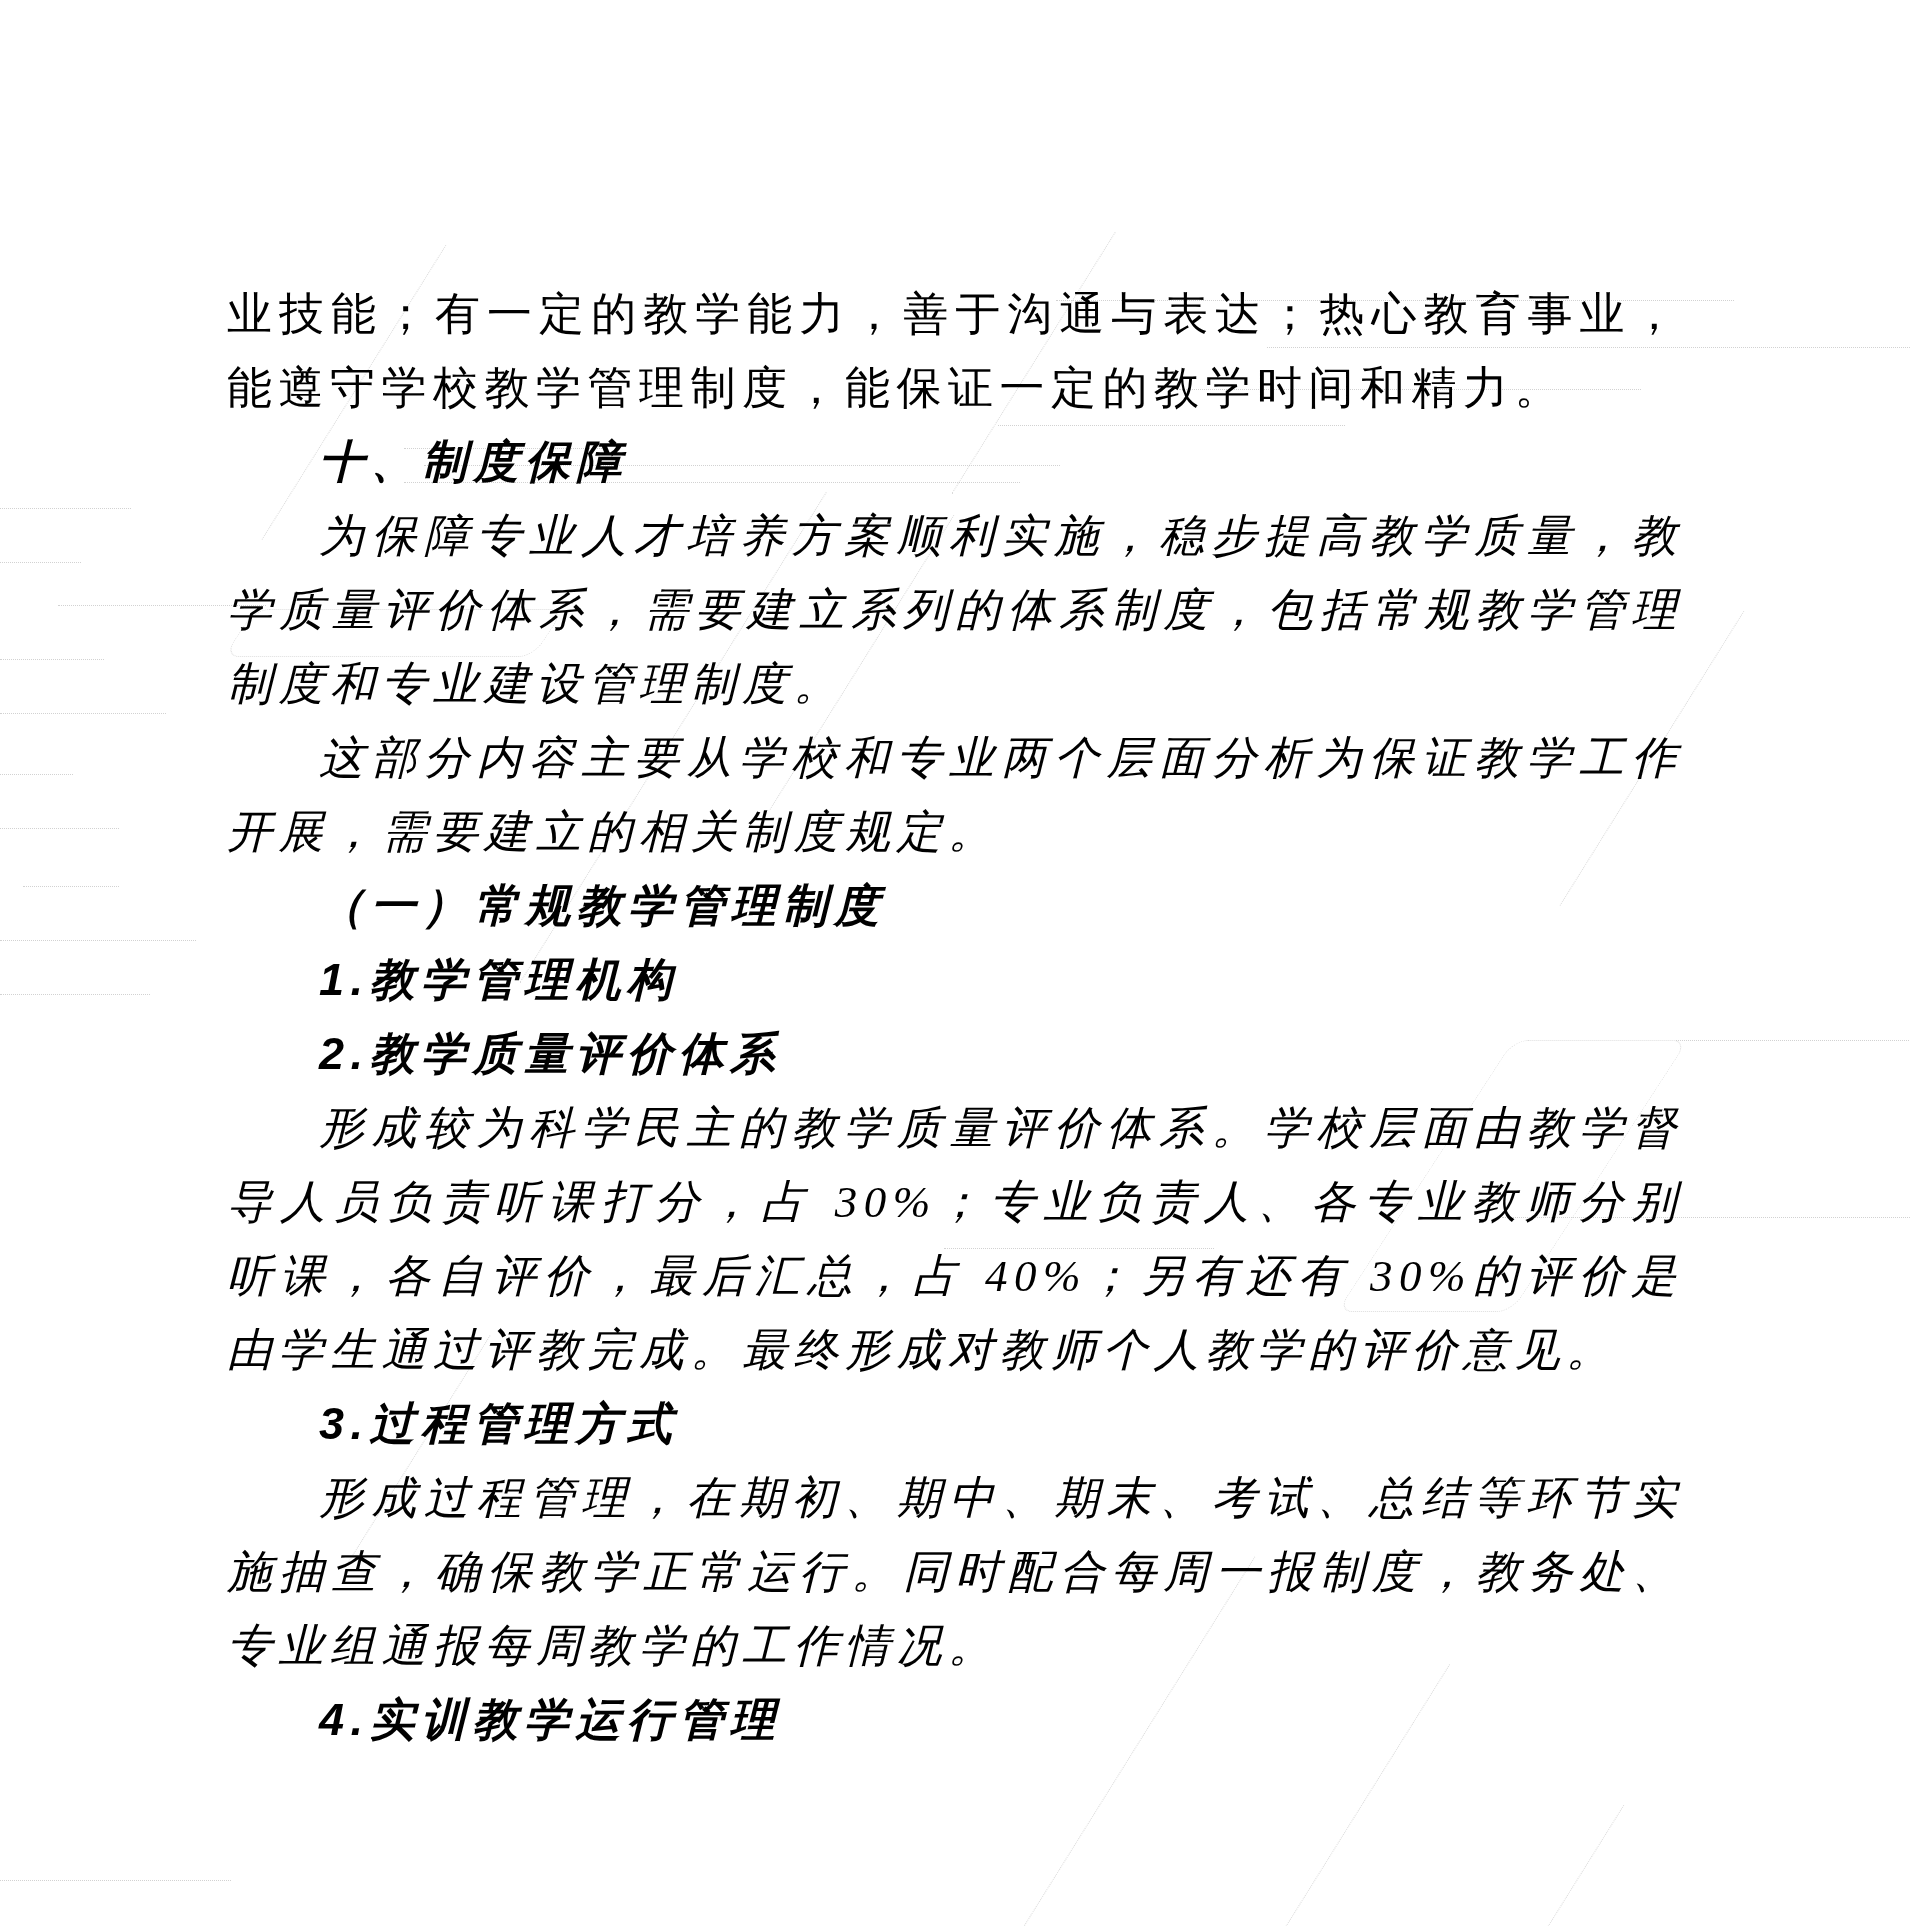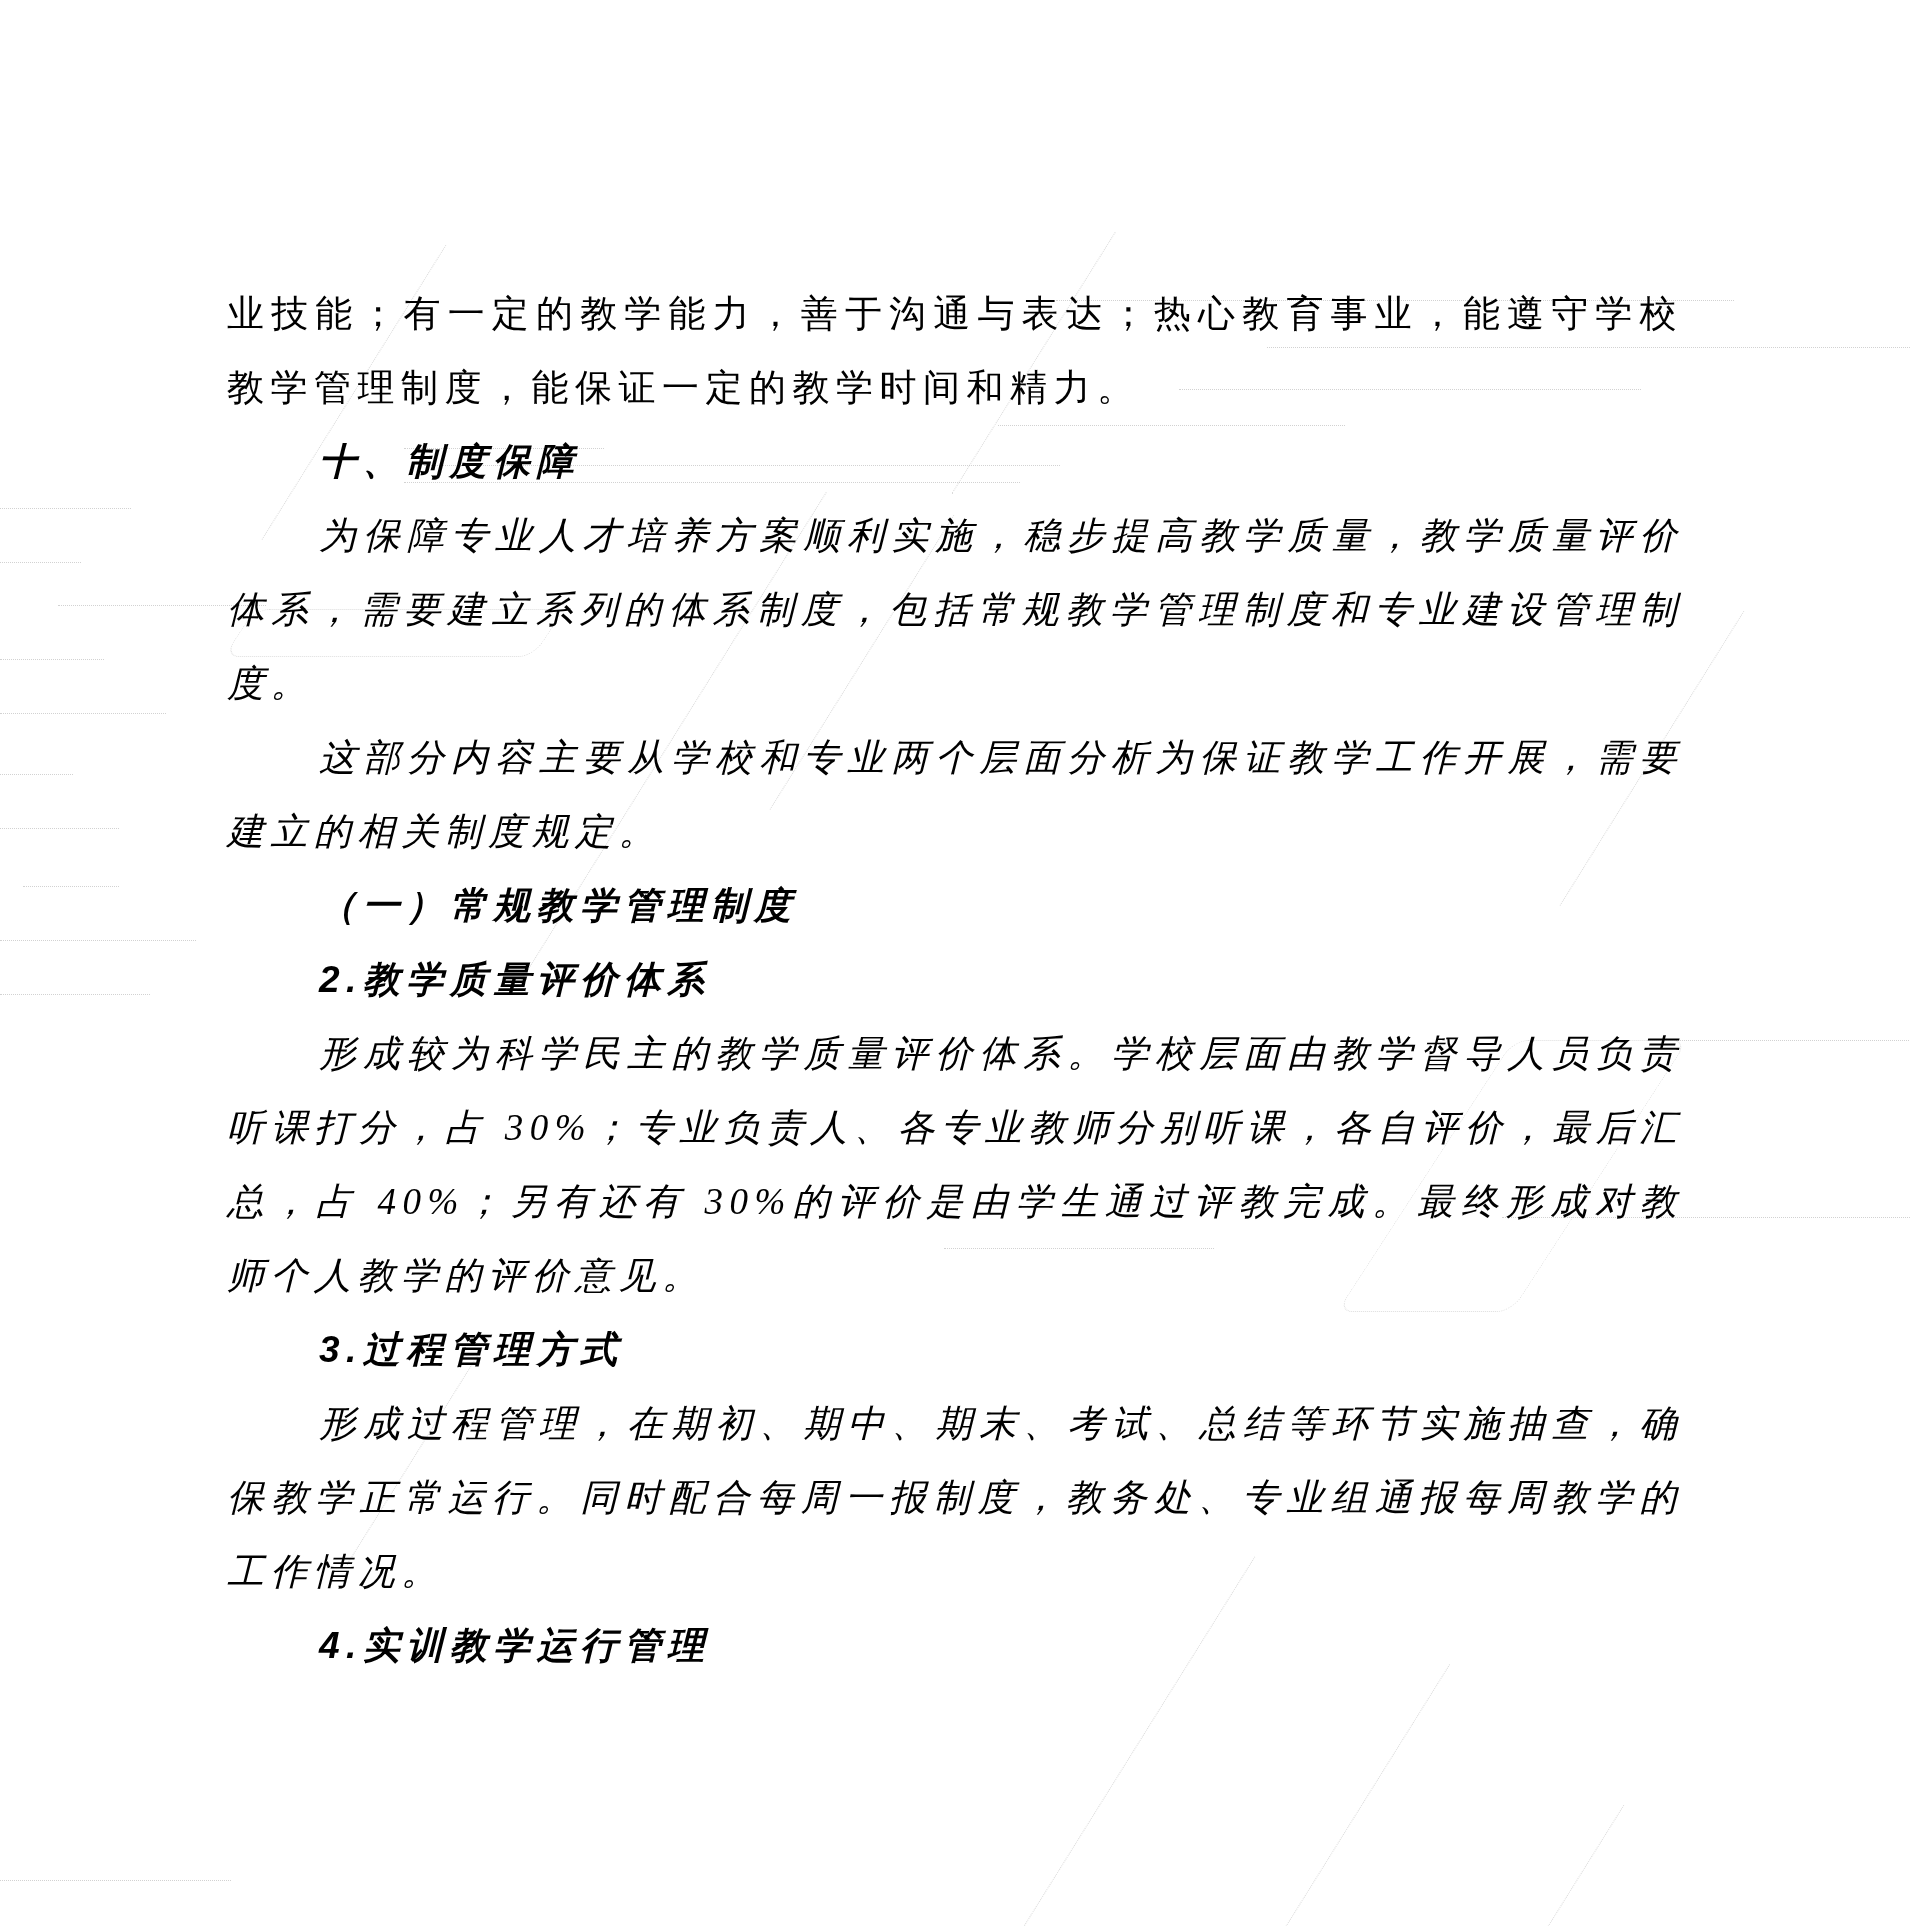--- a/index.html
+++ b/index.html
@@ -43,21 +43,21 @@
   }
   
   .doc {
     position: absolute;
     left: 227px;
     top: 277px;
     width: 1456px;
   }
   .para {
     margin: 0;
-    font-size: 37px;
+    font-size: 45px;
     line-height: 74px;
     letter-spacing: 6.5px;
     text-align: justify;
     word-break: break-all;
   }
   .para.indent { text-indent: 92px; font-style: italic; }
   .para.body {
     font-family: "Liberation Serif", serif;
     font-weight: normal;
   }
@@ -105,20 +105,21 @@
       <div class="wm-s" style="left: 239px; top: 609px; width: 308px; height: 46px;"></div>
       <div class="wm-s" style="left: 1425px; top: 1040px; width: 173px; height: 270px;"></div>
     </div>
 
   <div class="doc">
       <p class="para body">业技能；有一定的教学能力，善于沟通与表达；热心教育事业，能遵守学校教学管理制度，能保证一定的教学时间和精力。</p>
       <p class="para heading indent">十、制度保障</p>
       <p class="para body indent">为保障专业人才培养方案顺利实施，稳步提高教学质量，教学质量评价体系，需要建立系列的体系制度，包括常规教学管理制度和专业建设管理制度。</p>
       <p class="para body indent">这部分内容主要从学校和专业两个层面分析为保证教学工作开展，需要建立的相关制度规定。</p>
       <p class="para heading indent">（一）常规教学管理制度</p>
+      <p class="para heading indent">1.教学管理机构</p>
       <p class="para heading indent">2.教学质量评价体系</p>
       <p class="para body indent">形成较为科学民主的教学质量评价体系。学校层面由教学督导人员负责听课打分，占 30%；专业负责人、各专业教师分别听课，各自评价，最后汇总，占 40%；另有还有 30%的评价是由学生通过评教完成。最终形成对教师个人教学的评价意见。</p>
       <p class="para heading indent">3.过程管理方式</p>
       <p class="para body indent">形成过程管理，在期初、期中、期末、考试、总结等环节实施抽查，确保教学正常运行。同时配合每周一报制度，教务处、专业组通报每周教学的工作情况。</p>
       <p class="para heading indent">4.实训教学运行管理</p>
     </div>
 
 </div>
 
 

